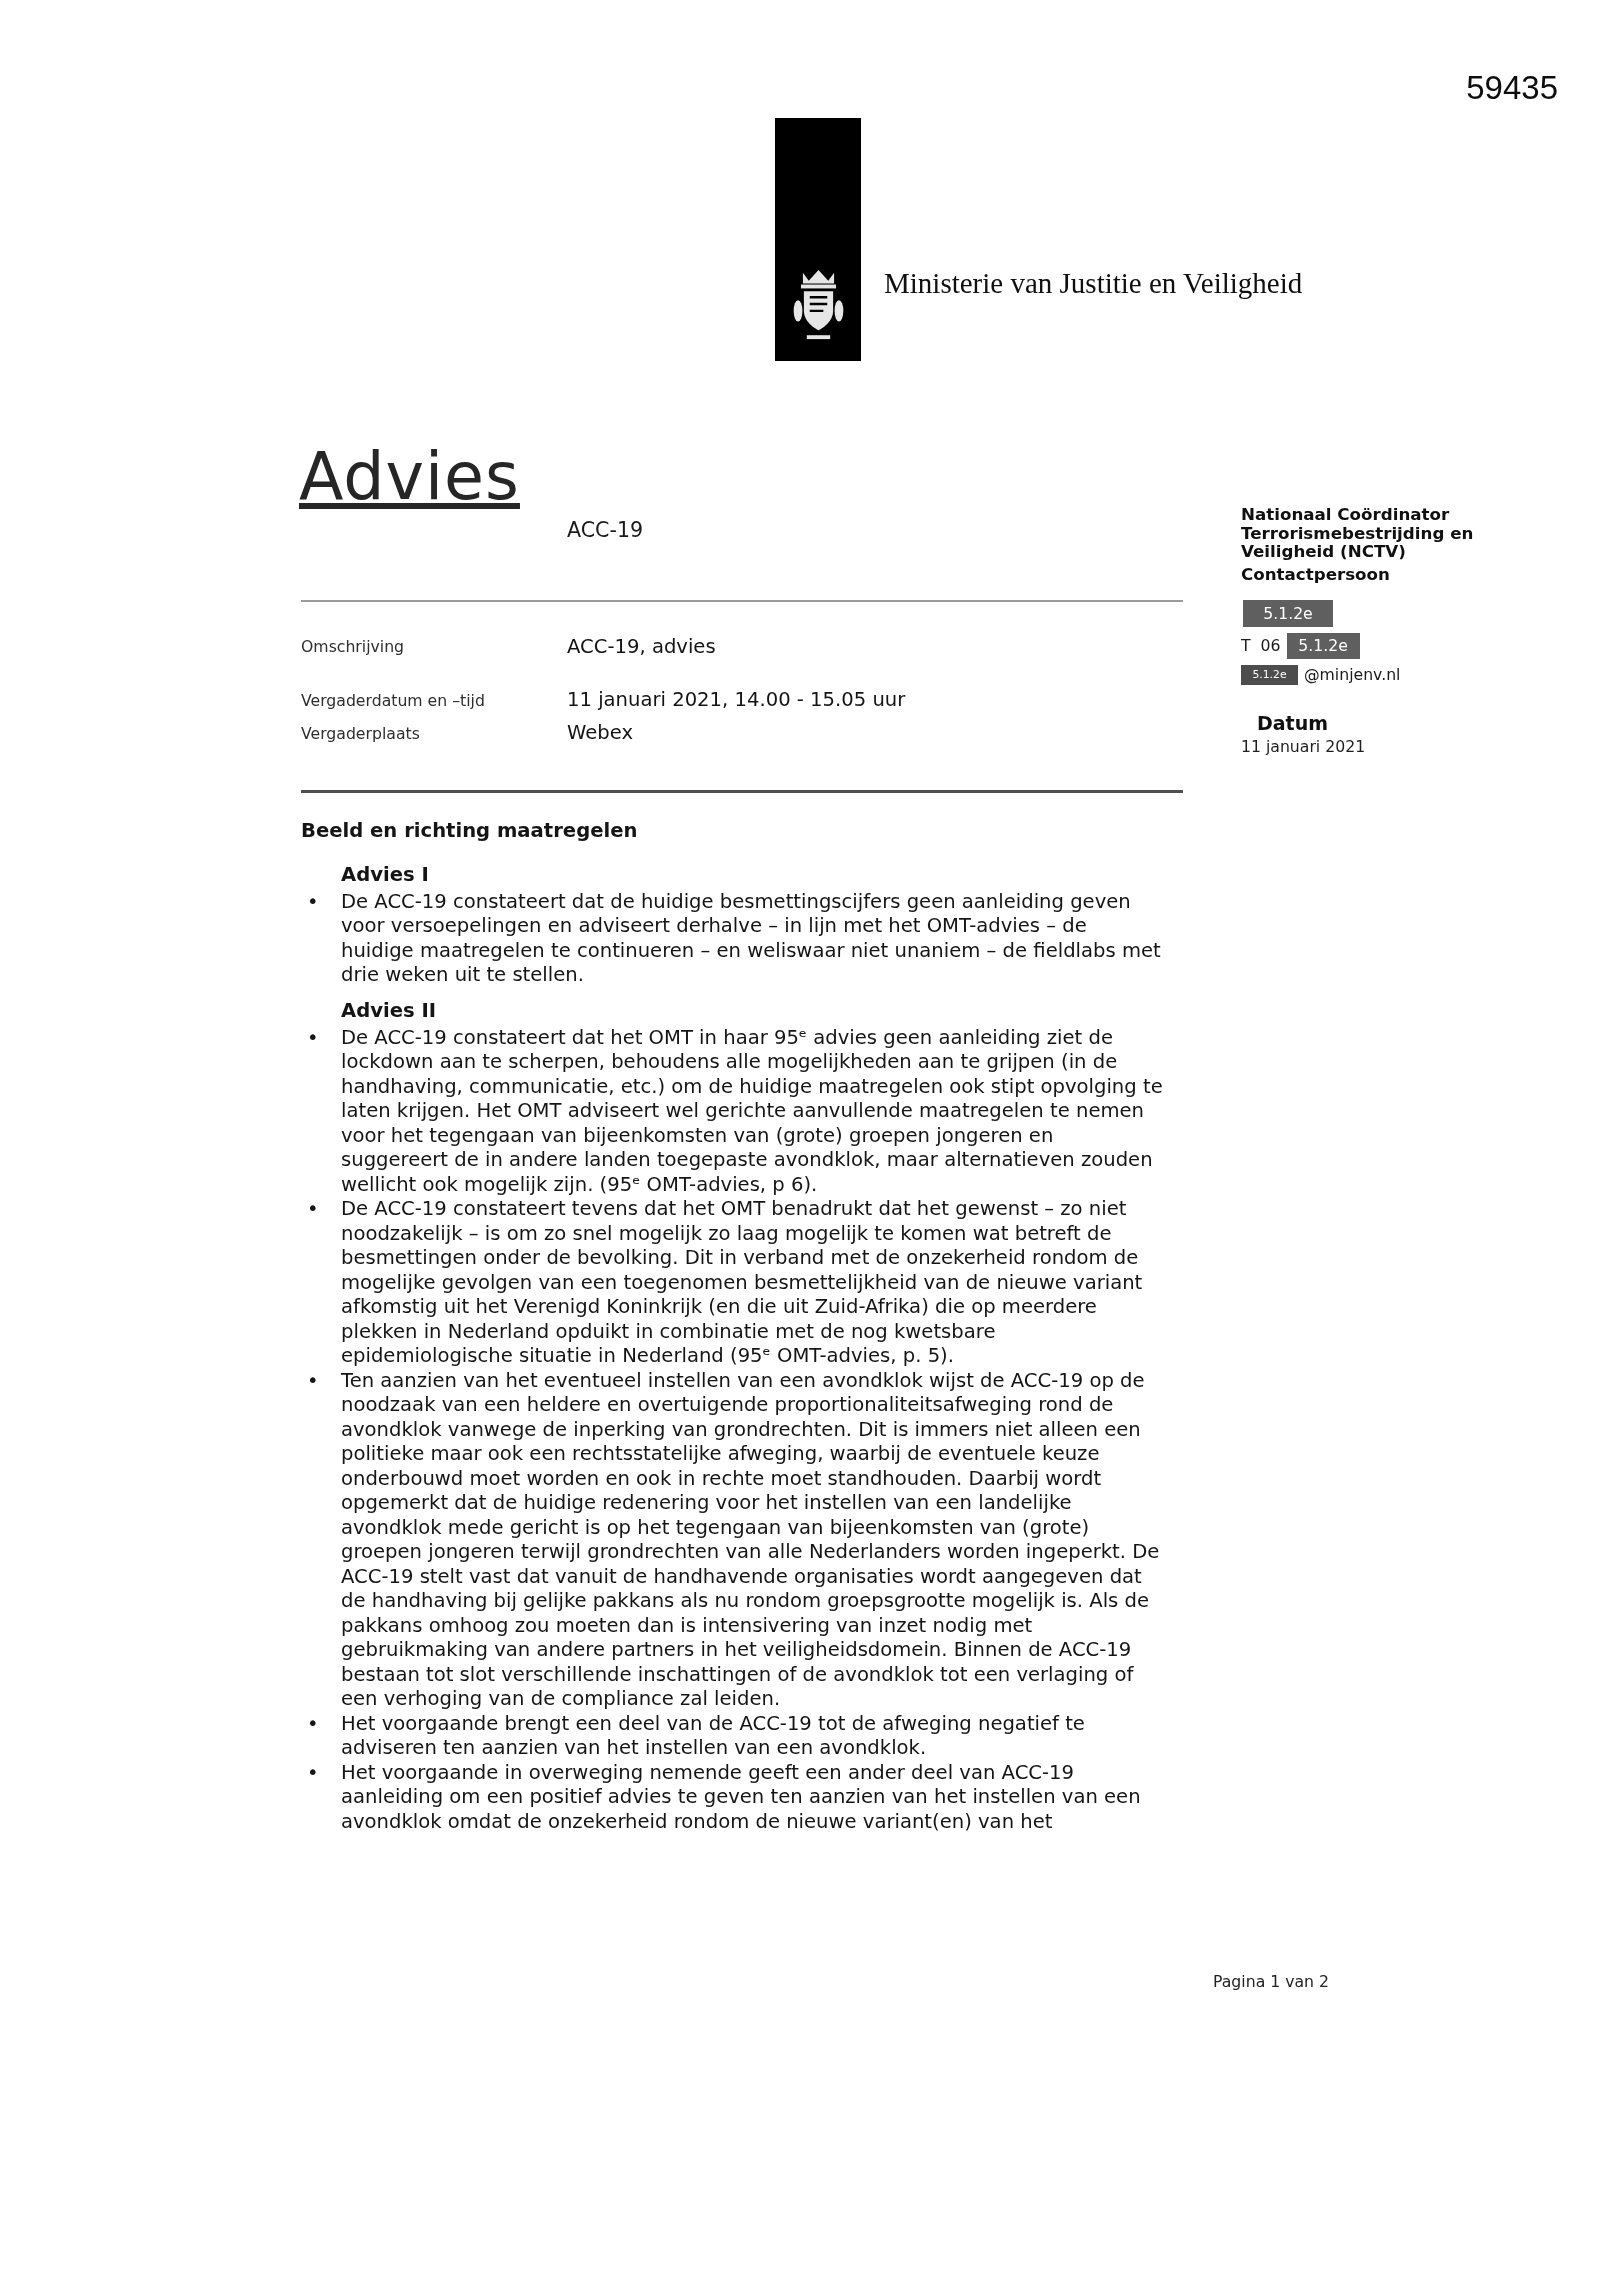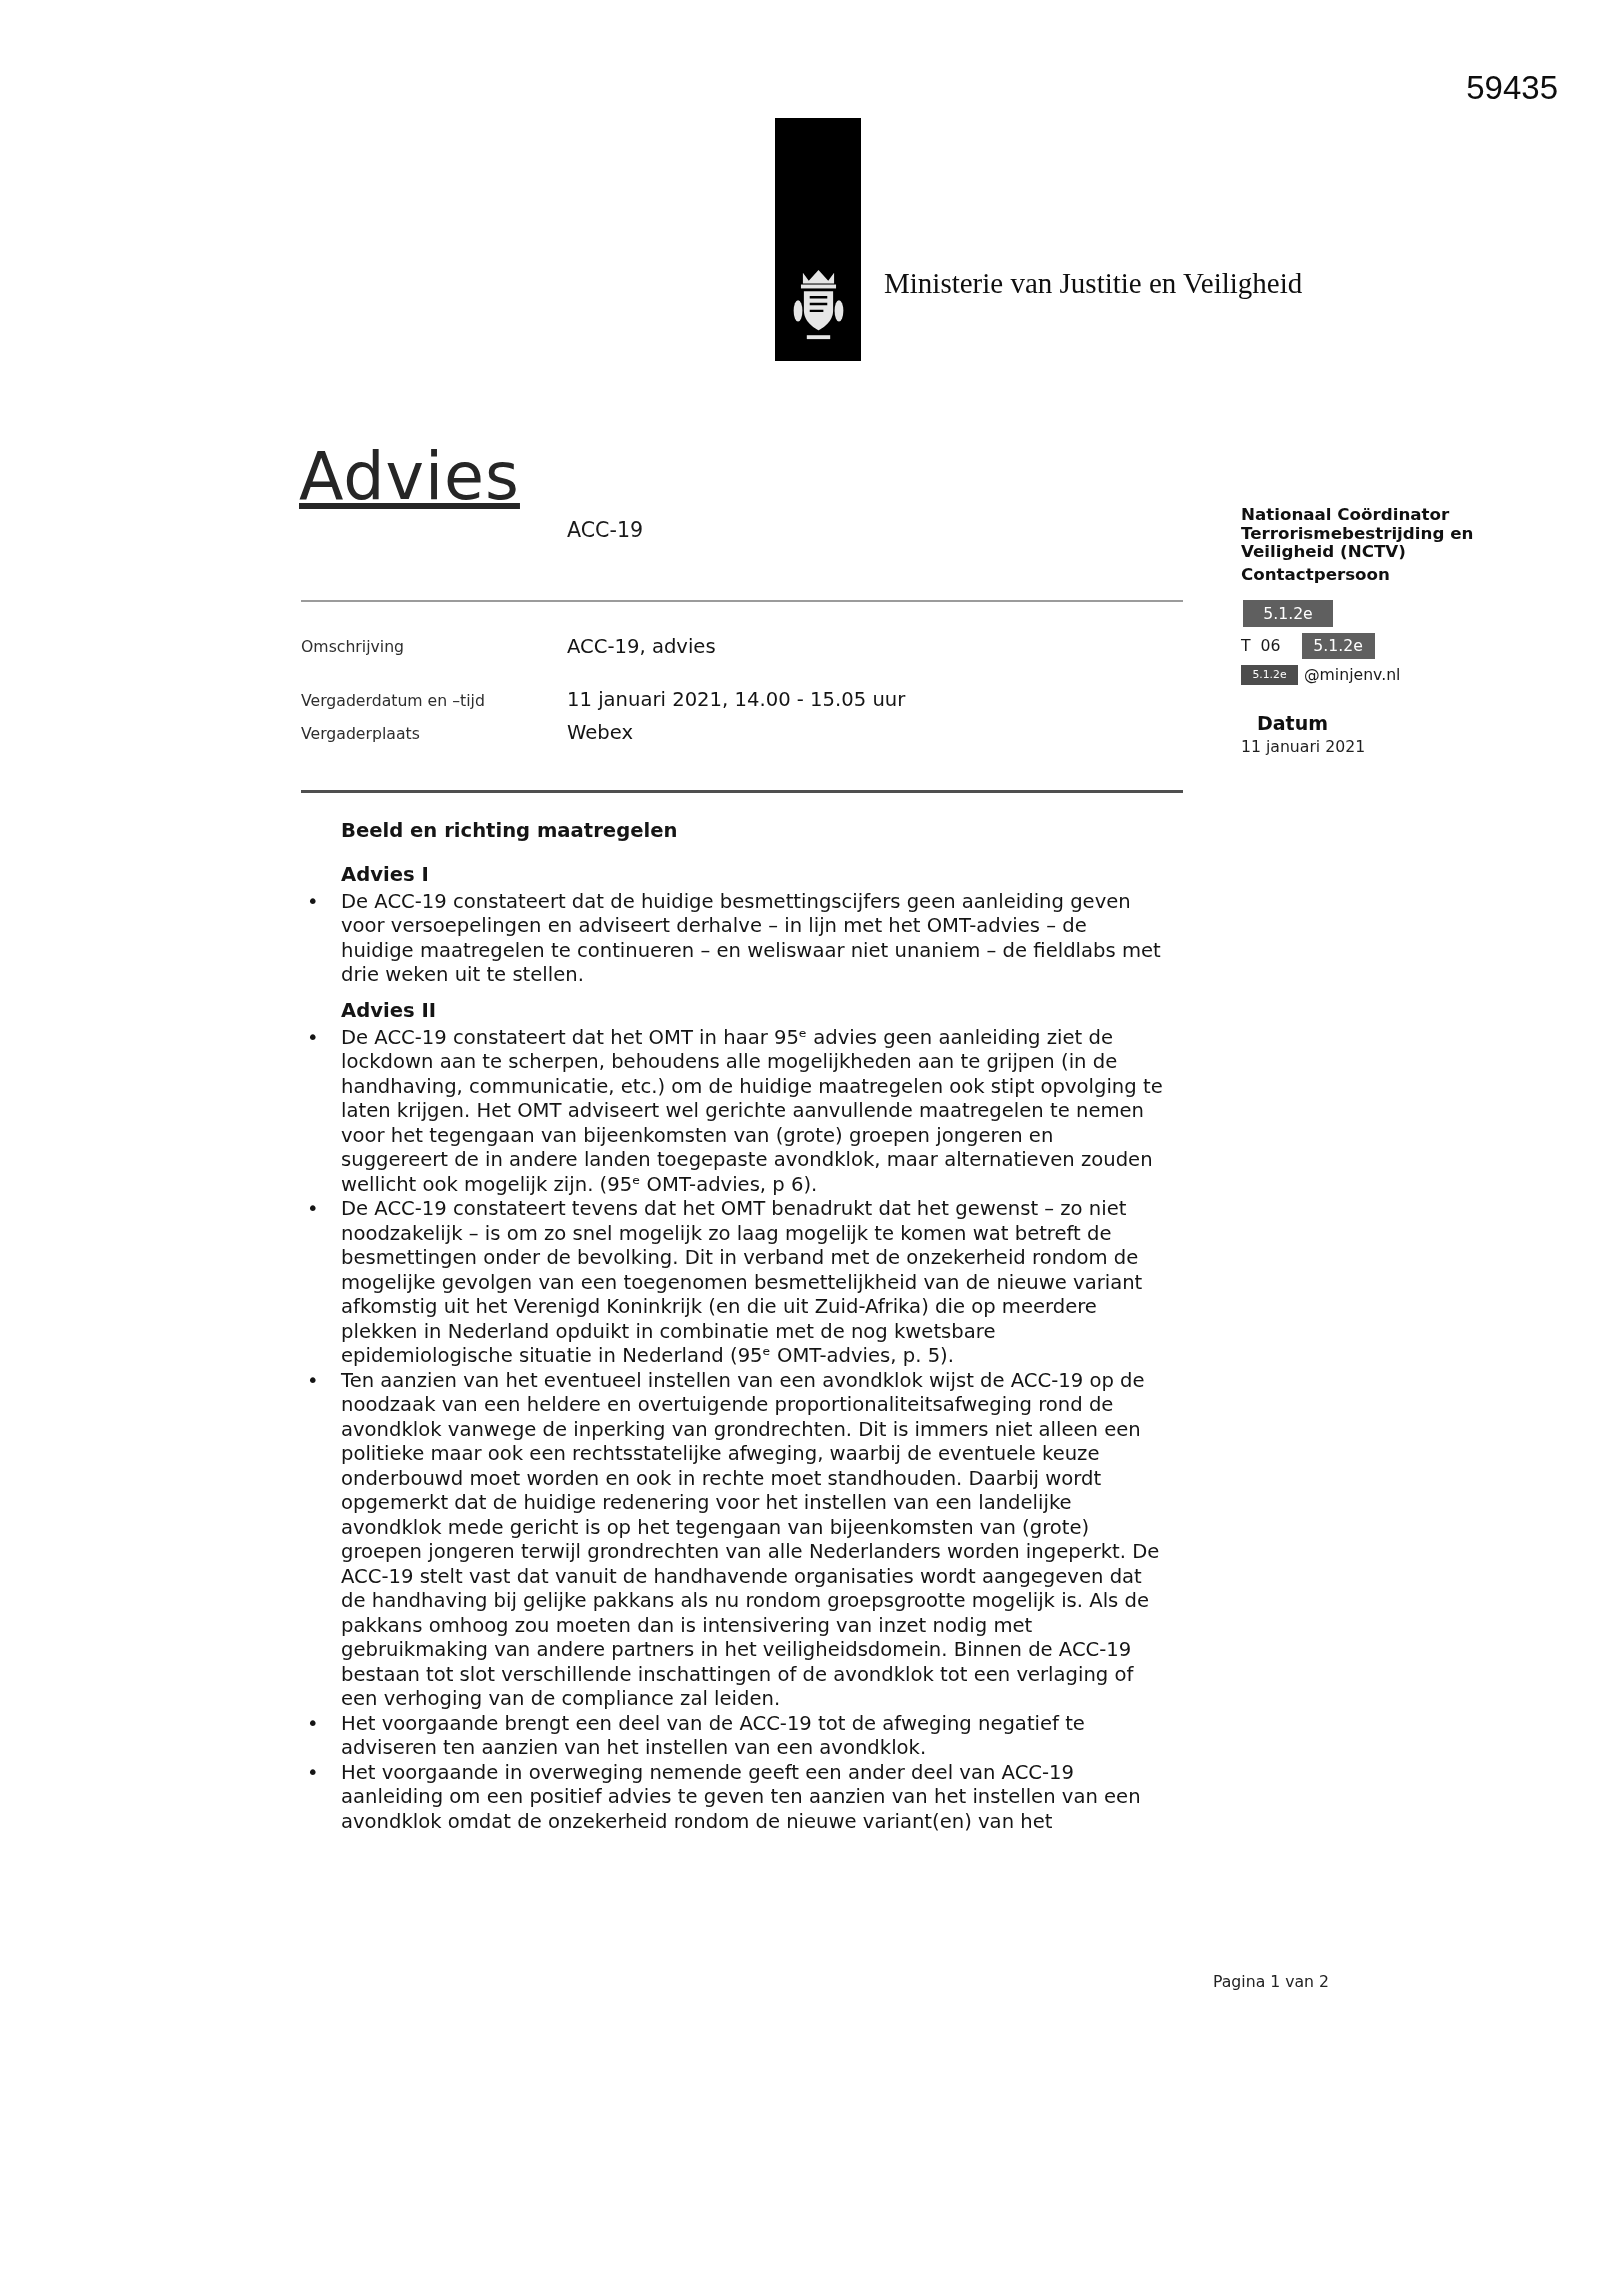--- a/index.html
+++ b/index.html
@@ -45,34 +45,34 @@
   .meta-row-2 { top:688px; }
   .meta-row-3 { top:721px; }
   .meta-label { width:266px; font-size:15.7px; color:#2e2e2e; flex:0 0 266px; }
   .meta-value { font-size:19.6px; color:#141414; }
 
   .sidebar { position:absolute; left:1241px; top:0; width:245px; font-size:15.7px; color:#1a1a1a; }
   .sb-org { position:absolute; left:0; top:505px; font-weight:bold; font-size:16.7px; line-height:18.6px; color:#101010; width:245px; }
   .sb-contact-label { position:absolute; left:0; top:564px; font-weight:bold; font-size:16.7px; color:#101010; }
   .redact { background:#5f5f5f; color:#ffffff; display:inline-flex; align-items:center; justify-content:center; font-size:15.7px; }
   .sb-redact-1 { position:absolute; left:2px; top:600px; width:90px; height:26.5px; }
-  .sb-phone-row { position:absolute; left:0; top:633px; display:flex; align-items:center; gap:21px; }
+  .sb-phone-row { position:absolute; left:0; top:633px; display:flex; align-items:center; gap:6px; }
   .phone-prefix { font-size:15.7px; white-space:pre; color:#1a1a1a; }
   .sb-redact-2 { width:73px; height:25.5px; }
   .sb-email-row { position:absolute; left:0; top:665px; display:flex; align-items:center; gap:5.9px; }
   .sb-redact-3 { width:57px; height:19.6px; font-size:10.8px; background:#4d4d4d; }
   .email-suffix { font-size:15.7px; color:#1a1a1a; }
   .sb-date-label { position:absolute; left:16px; top:712px; font-weight:bold; font-size:19px; color:#101010; }
   .sb-date-value { position:absolute; left:0; top:737px; font-size:15.7px; color:#1f1f1f; }
 
   .body-block {
     position:absolute; left:301px; top:819px; width:863px;
     font-size:19.6px; line-height:24.5px; color:#151515;
   }
-  .body-heading { font-weight:bold; font-size:19.6px; margin-left:40px; margin-bottom:19.6px; }
+  .body-heading { font-weight:bold; font-size:19.6px; margin-bottom:19.6px; }
   .section-title { font-weight:bold; font-size:19.6px; margin-left:40px; margin-top:11.8px; margin-bottom:2px; }
   .bullets { list-style:none; }
   .bullet { position:relative; padding-left:40px; }
   .bullet::before { content:"\2022"; position:absolute; left:5.9px; top:0; color:#151515; }
 
   .footer {
     position:absolute; left:1213px; top:1972px;
     font-size:15.7px; color:#222222;
   }
 </style>

